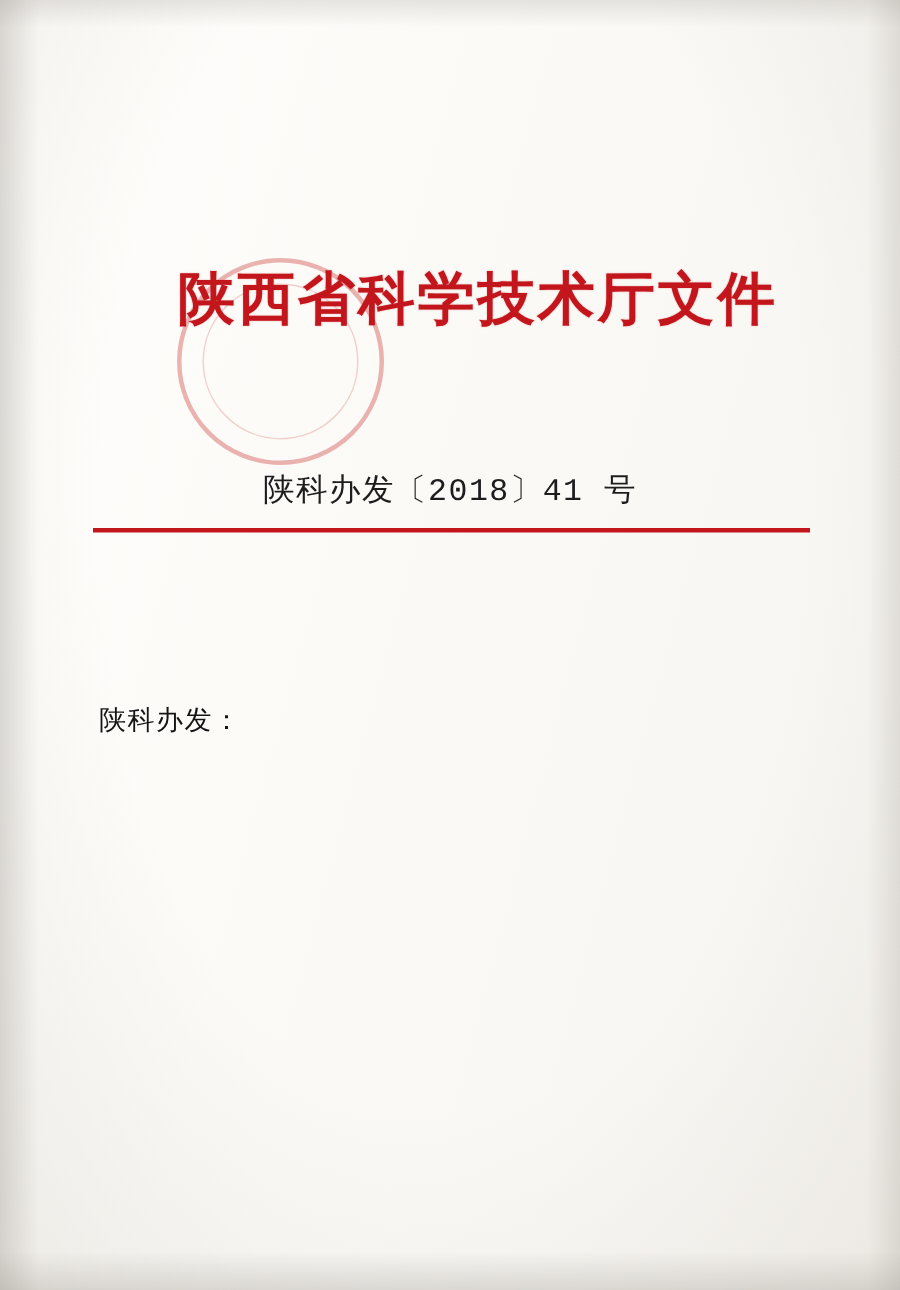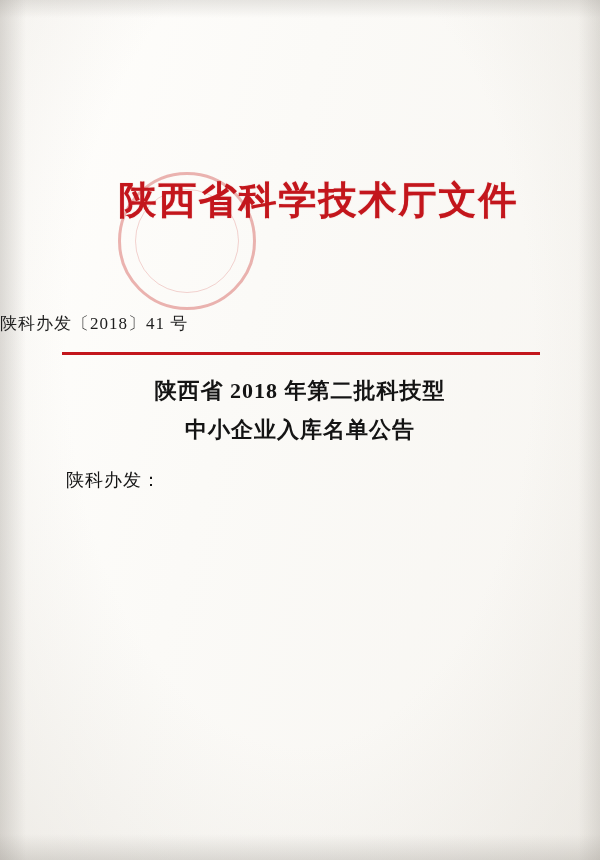--- a/index.html
+++ b/index.html
@@ -96,23 +96,25 @@
     border: 1px solid rgba(206,60,55,0.22);
     border-radius: 50%;
   }
 
   
   .doc-number {
     position: absolute;
     top: 312px;
     left: 0;
     width: 600px;
-    font-size: 17px;
+    text-align: center;
+    font-size: 21px;
     letter-spacing: 1px;
     color: #1d1d1d;
+    font-family: Liberation Mono, monospace;
   }
 
   
   .red-rule {
     position: absolute;
     top: 352px;
     left: 62px;
     width: 478px;
     height: 3px;
     background: #c3161c;
@@ -176,21 +178,17 @@
   </div>
 
   <div class="masthead">
     <div class="masthead-title">陕西省科学技术厅文件</div>
   </div>
 
   <div class="doc-number">陕科办发〔2018〕41 号</div>
 
   <div class="red-rule"></div>
 
-  <div class="doc-title">
-    <span class="line">陕西省 2018 年第二批科技型</span>
-    <span class="line">中小企业入库名单公告</span>
-  </div>
 
   <div class="salutation">陕科办发：</div>
 
 
 </div>
 
 </body></html>

